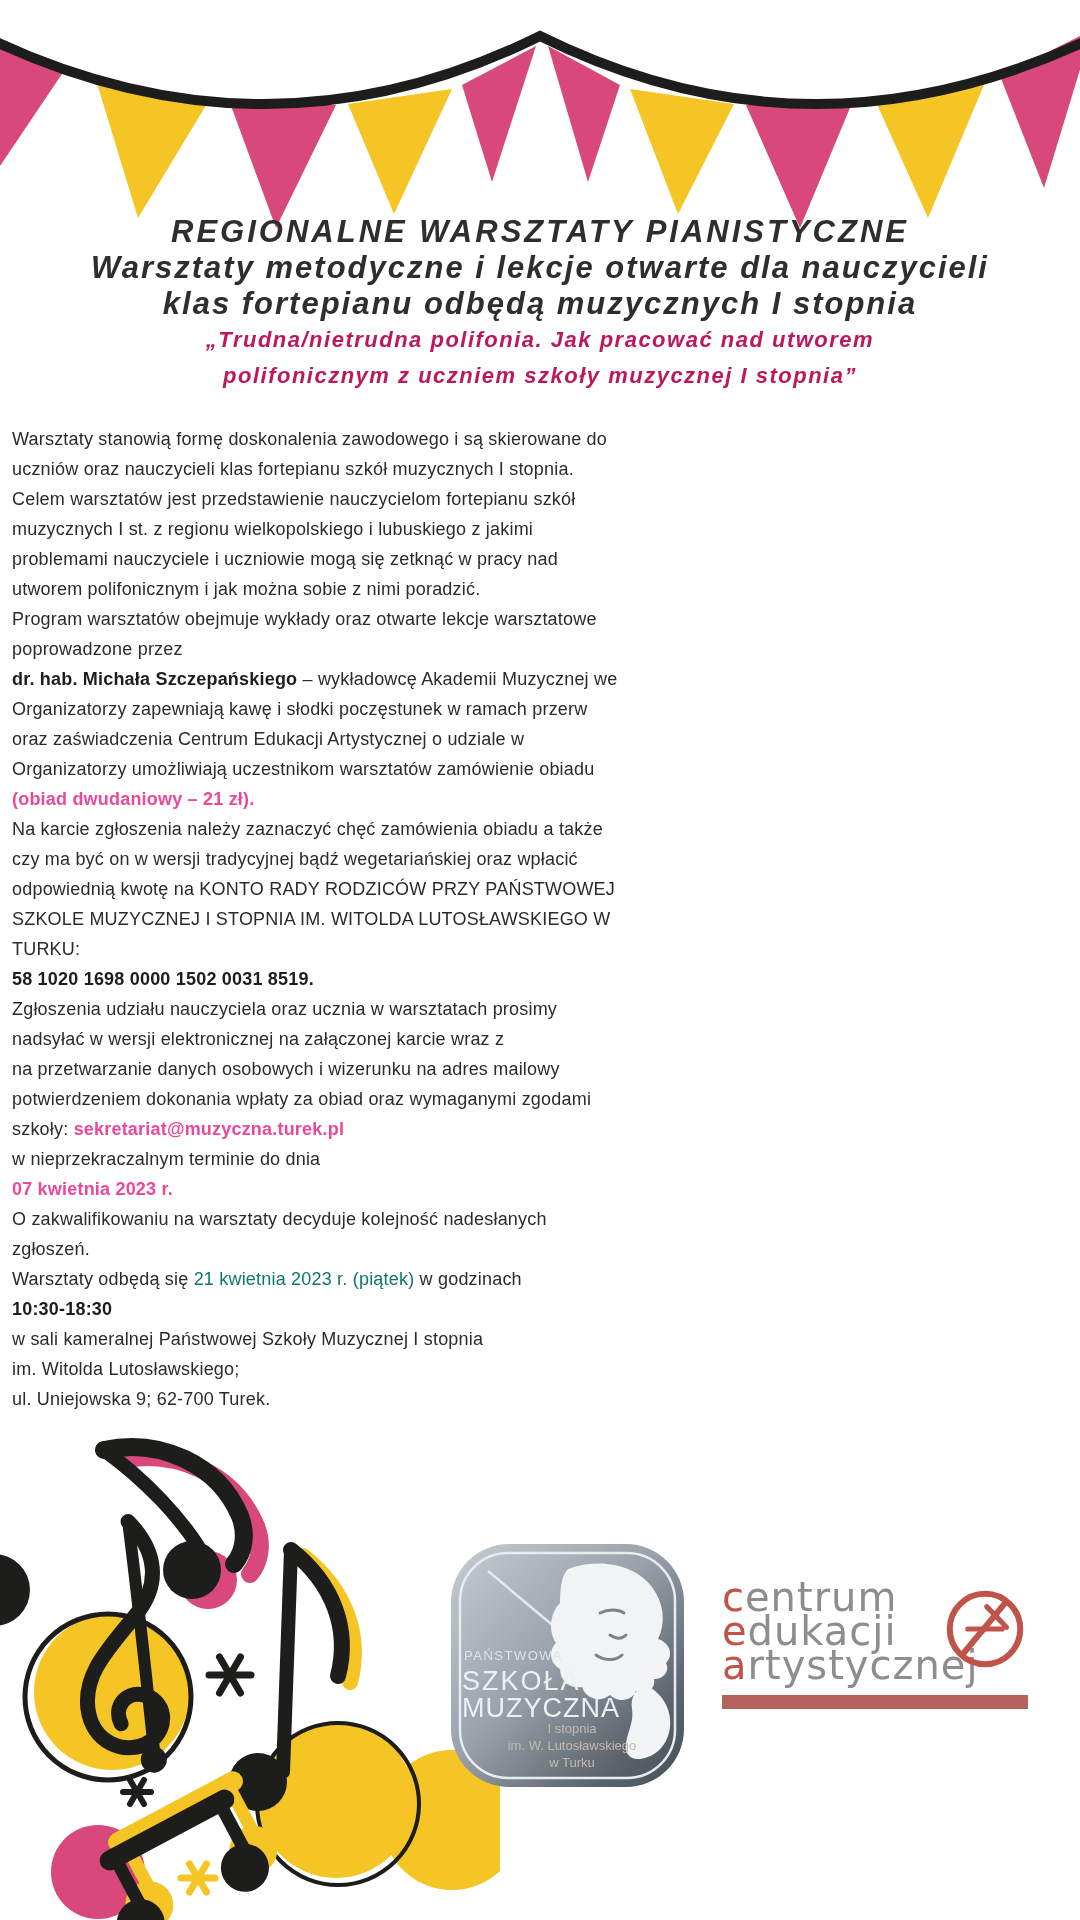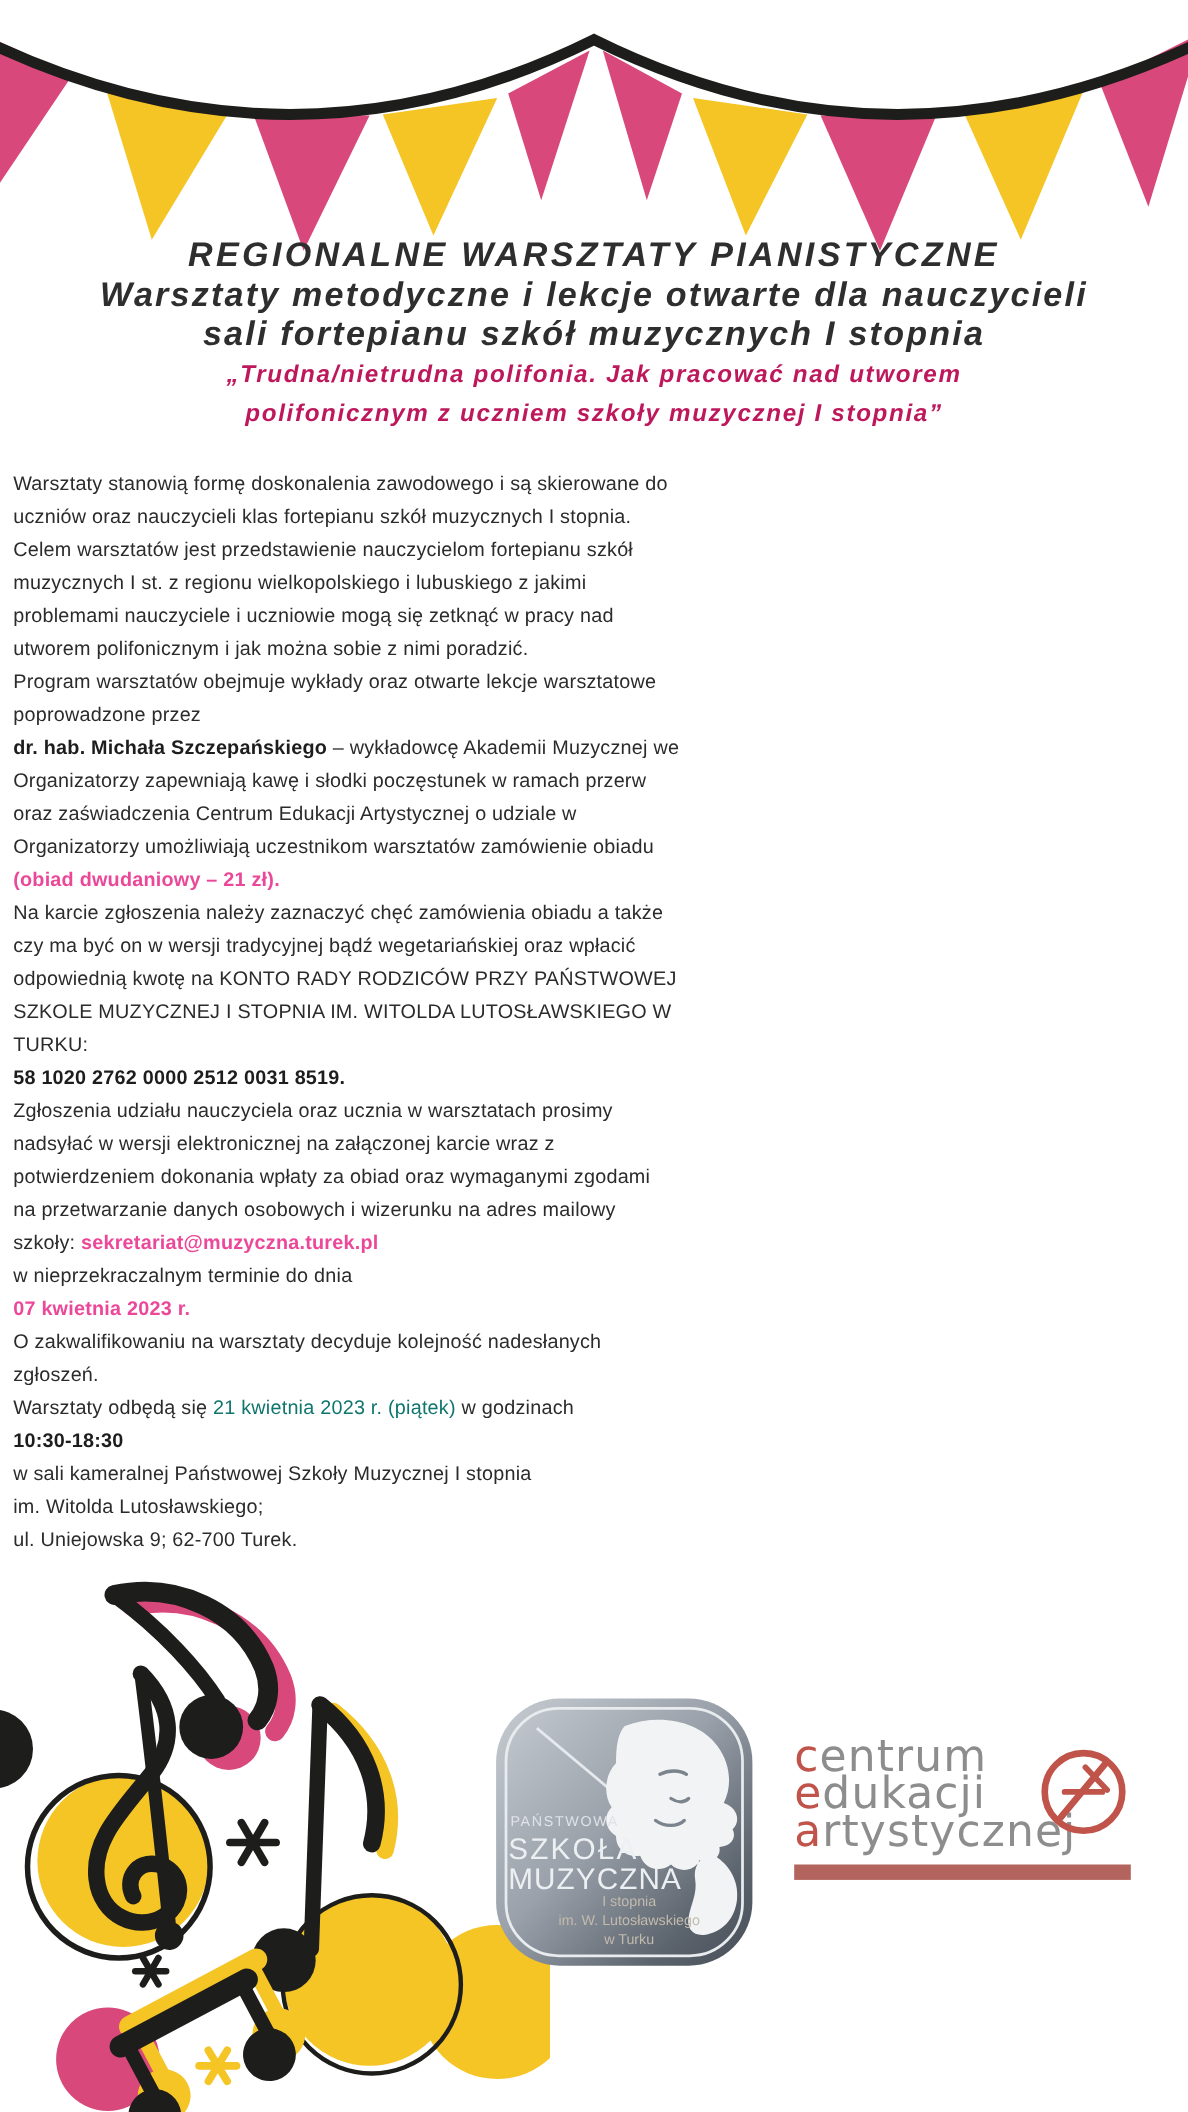--- a/index.html
+++ b/index.html
@@ -66,21 +66,21 @@
       <polygon points="876,102 986,80 928,218" fill="#f5c425"></polygon>
       <polygon points="1000,76 1092,30 1044,188" fill="#d8487b"></polygon>
       <polygon points="1078,44 1160,10 1118,150" fill="#f5c425"></polygon>
     </g>
     <path d="M -8,40 Q 270,170 540,36 Q 810,170 1088,40" fill="none" stroke="#1d1d1b" stroke-width="10"></path>
   </svg>
 
   <div class="headline">
     <div class="title-line first">REGIONALNE WARSZTATY PIANISTYCZNE</div>
     <div class="title-line">Warsztaty metodyczne i lekcje otwarte dla nauczycieli</div>
-    <div class="title-line">sali fortepianu szkół muzycznych I stopnia</div>
+    <div class="title-line">klas fortepianu odbędą muzycznych I stopnia</div>
     <div class="subtitle-line">„Trudna/nietrudna polifonia. Jak pracować nad utworem</div>
     <div class="subtitle-line">polifonicznym z uczniem szkoły muzycznej I stopnia”</div>
   </div>
 
   <div class="body-text">
       <div class="bline"><span class="seg-n">Warsztaty stanowią formę doskonalenia zawodowego i są skierowane do</span></div>
       <div class="bline"><span class="seg-n">uczniów oraz nauczycieli klas fortepianu szkół muzycznych I stopnia.</span></div>
       <div class="bline"><span class="seg-n">Celem warsztatów jest przedstawienie nauczycielom fortepianu szkół</span></div>
       <div class="bline"><span class="seg-n">muzycznych I st. z regionu wielkopolskiego i lubuskiego z jakimi</span></div>
       <div class="bline"><span class="seg-n">problemami nauczyciele i uczniowie mogą się zetknąć w pracy nad</span></div>
@@ -90,25 +90,25 @@
       <div class="bline"><span class="seg-b">dr. hab. Michała Szczepańskiego</span><span class="seg-n"> – wykładowcę Akademii Muzycznej we</span></div>
       <div class="bline"><span class="seg-n">Organizatorzy zapewniają kawę i słodki poczęstunek w ramach przerw</span></div>
       <div class="bline"><span class="seg-n">oraz zaświadczenia Centrum Edukacji Artystycznej o udziale w</span></div>
       <div class="bline"><span class="seg-n">Organizatorzy umożliwiają uczestnikom warsztatów zamówienie obiadu</span></div>
       <div class="bline"><span class="seg-rb">(obiad dwudaniowy – 21 zł).</span></div>
       <div class="bline"><span class="seg-n">Na karcie zgłoszenia należy zaznaczyć chęć zamówienia obiadu a także</span></div>
       <div class="bline"><span class="seg-n">czy ma być on w wersji tradycyjnej bądź wegetariańskiej oraz wpłacić</span></div>
       <div class="bline"><span class="seg-n">odpowiednią kwotę na KONTO RADY RODZICÓW PRZY PAŃSTWOWEJ</span></div>
       <div class="bline"><span class="seg-n">SZKOLE MUZYCZNEJ I STOPNIA IM. WITOLDA LUTOSŁAWSKIEGO W</span></div>
       <div class="bline"><span class="seg-n">TURKU:</span></div>
-      <div class="bline"><span class="seg-b">58 1020 2762 0000 2512 0031 8519.</span></div>
+      <div class="bline"><span class="seg-b">58 1020 1698 0000 1502 0031 8519.</span></div>
       <div class="bline"><span class="seg-n">Zgłoszenia udziału nauczyciela oraz ucznia w warsztatach prosimy</span></div>
       <div class="bline"><span class="seg-n">nadsyłać w wersji elektronicznej na załączonej karcie wraz z</span></div>
+      <div class="bline"><span class="seg-n">na przetwarzanie danych osobowych i wizerunku na adres mailowy</span></div>
       <div class="bline"><span class="seg-n">potwierdzeniem dokonania wpłaty za obiad oraz wymaganymi zgodami</span></div>
-      <div class="bline"><span class="seg-n">na przetwarzanie danych osobowych i wizerunku na adres mailowy</span></div>
       <div class="bline"><span class="seg-n">szkoły: </span><span class="seg-rb">sekretariat@muzyczna.turek.pl</span></div>
       <div class="bline"><span class="seg-n">w nieprzekraczalnym terminie do dnia</span></div>
       <div class="bline"><span class="seg-rb">07 kwietnia 2023 r.</span></div>
       <div class="bline"><span class="seg-n">O zakwalifikowaniu na warsztaty decyduje kolejność nadesłanych</span></div>
       <div class="bline"><span class="seg-n">zgłoszeń.</span></div>
       <div class="bline"><span class="seg-n">Warsztaty odbędą się </span><span class="seg-ob">21 kwietnia 2023 r. (piątek)</span><span class="seg-n"> w godzinach</span></div>
       <div class="bline"><span class="seg-b">10:30-18:30</span></div>
       <div class="bline"><span class="seg-n">w sali kameralnej Państwowej Szkoły Muzycznej I stopnia</span></div>
       <div class="bline"><span class="seg-n">im. Witolda Lutosławskiego;</span></div>
       <div class="bline"><span class="seg-n">ul. Uniejowska 9; 62-700 Turek.</span></div>

